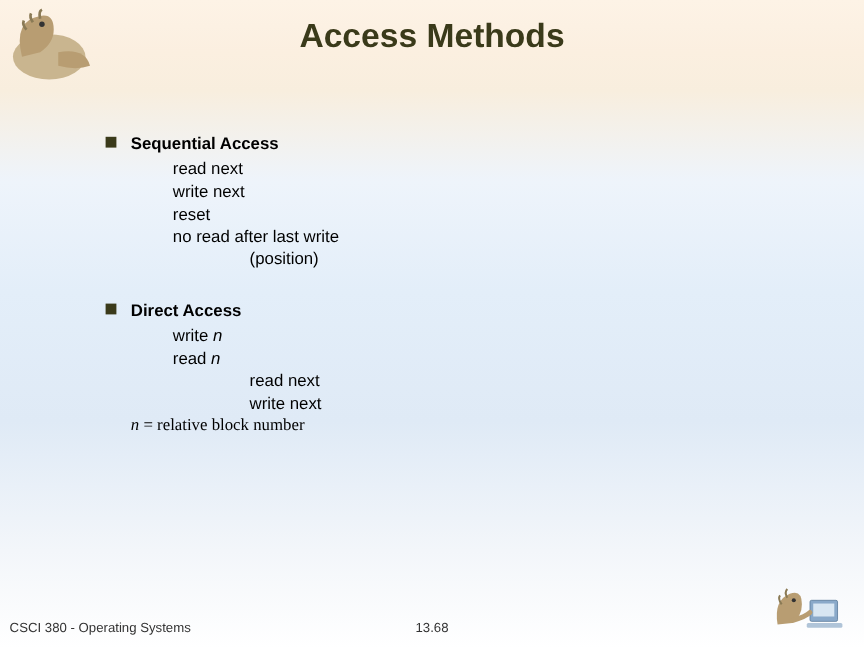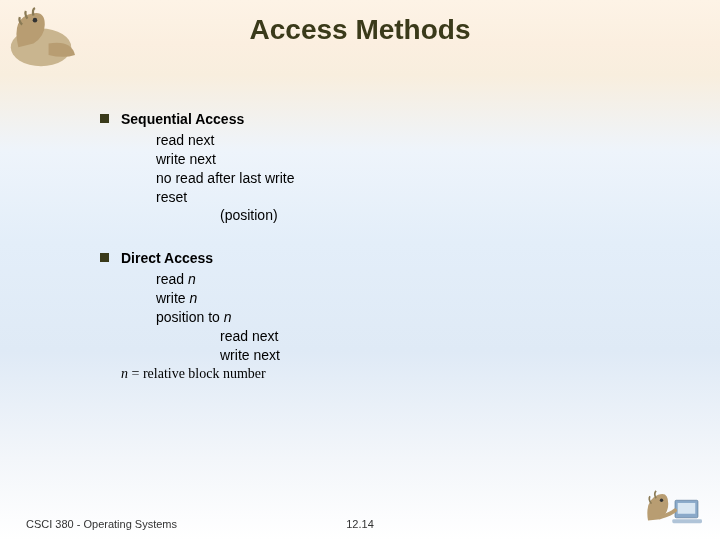--- a/index.html
+++ b/index.html
@@ -36,21 +36,21 @@
     left: 0;
     width: 720px;
     text-align: center;
     font-size: 28px;
     font-weight: bold;
     color: #3a3a1a;
   }
   .content {
     position: absolute;
     top: 110px;
-    left: 100px;
+    left: 88px;
     font-size: 14px;
     line-height: 1.35;
     color: #000;
   }
   .bullet-row {
     display: flex;
     align-items: flex-start;
     margin-bottom: 2px;
   }
   .bullet-sq {
@@ -71,21 +71,21 @@
     margin-left: 120px;
   }
   .ital {
     font-style: italic;
   }
   .block2 {
     margin-top: 24px;
   }
   .footer-left {
     position: absolute;
-    left: 26px;
+    left: 8px;
     bottom: 10px;
     font-size: 11px;
     color: #333;
   }
   .footer-center {
     position: absolute;
     left: 0;
     width: 720px;
     bottom: 10px;
     text-align: center;
@@ -109,41 +109,40 @@
   <div class="title">Access Methods</div>
 
   <div class="content">
 
     <div class="bullet-row">
       <div class="bullet-sq"></div>
       <div class="bhead">Sequential Access</div>
     </div>
     <div class="sub">read next</div>
     <div class="sub">write next</div>
+    <div class="sub">reset</div>
     <div class="sub">no read after last write</div>
-    <div class="sub">reset</div>
     <div class="sub2">(position)</div>
 
     <div class="block2">
       <div class="bullet-row">
         <div class="bullet-sq"></div>
         <div class="bhead">Direct Access</div>
       </div>
+      <div class="sub">write <span class="ital">n</span></div>
       <div class="sub">read <span class="ital">n</span></div>
-      <div class="sub">write <span class="ital">n</span></div>
-      <div class="sub">position to <span class="ital">n</span></div>
       <div class="sub2">read next</div>
       <div class="sub2">write next</div>
       <div style="margin-left:21px;font-family:Liberation Serif, serif;"><span class="ital">n</span><span> = relative block number</span></div>
     </div>
 
   </div>
 
   <div class="footer-left">CSCI 380 - Operating Systems</div>
-  <div class="footer-center">12.14</div>
+  <div class="footer-center">13.68</div>
 
   <svg class="mascot-br" viewBox="0 0 100 80">
     <rect x="50" y="30" width="34" height="26" rx="2" fill="#8aa9c9" stroke="#5a7a9a"></rect>
     <rect x="54" y="34" width="26" height="16" fill="#d8e6f2"></rect>
     <rect x="46" y="58" width="44" height="6" rx="2" fill="#b0c4d8"></rect>
     <path d="M10 60 Q5 30 25 22 Q40 16 40 35 Q40 50 28 58 Z" fill="#b89d72"></path>
     <circle cx="30" cy="30" r="2.5" fill="#333"></circle>
     <path d="M28 55 Q45 50 50 45" stroke="#b89d72" stroke-width="6" fill="none" stroke-linecap="round"></path>
     <path d="M15 35 Q10 28 13 24 M22 27 Q18 20 22 16" stroke="#8a7a55" stroke-width="2.5" fill="none"></path>
   </svg>

